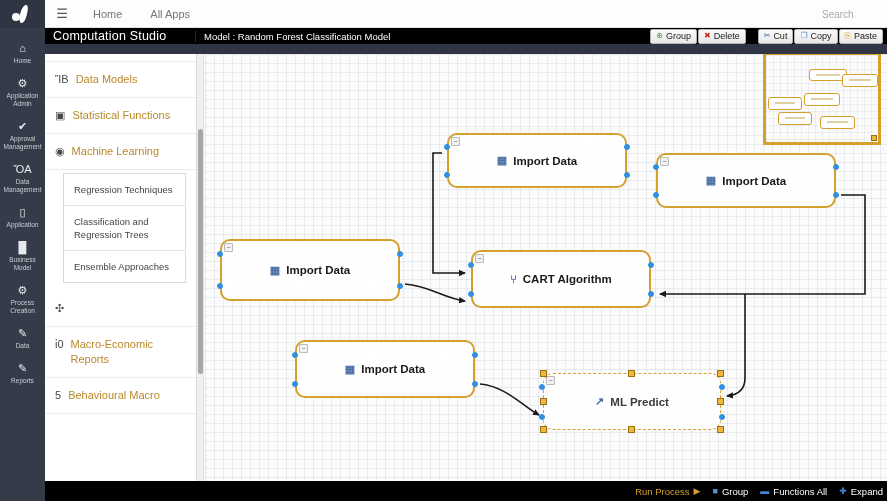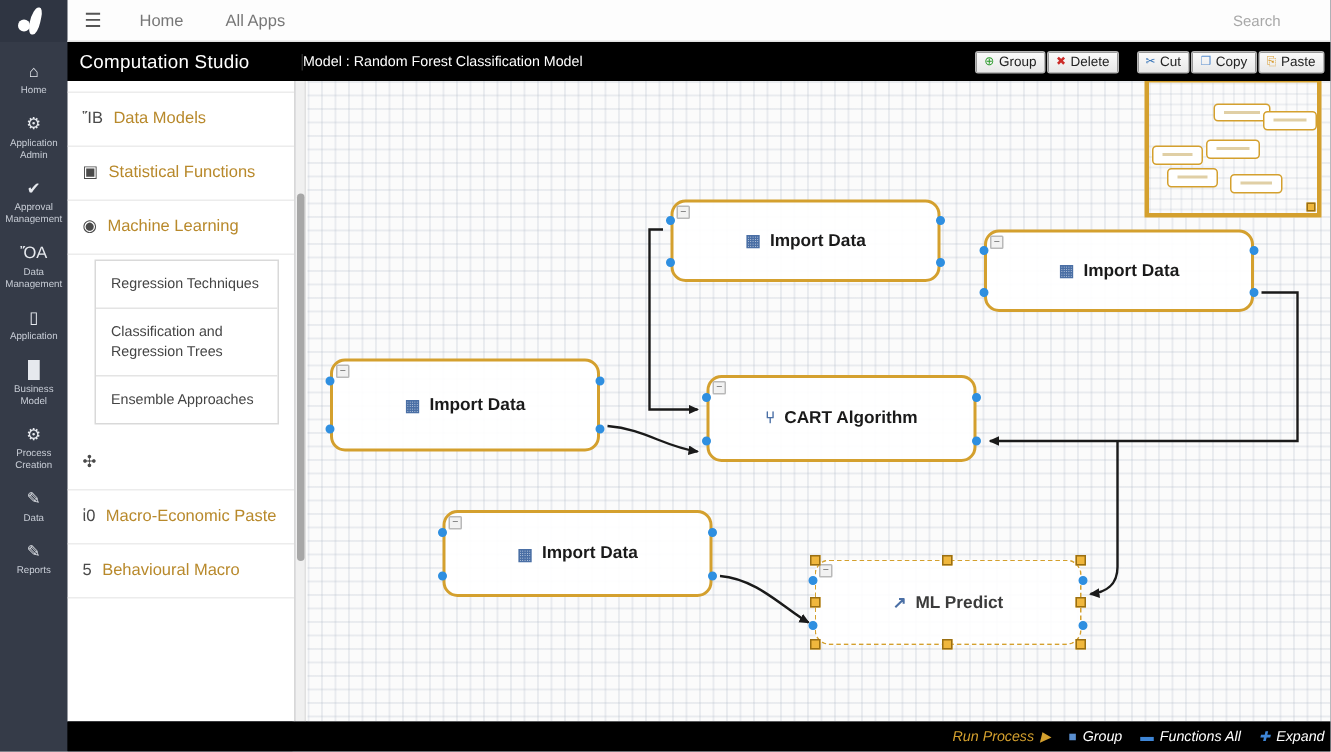--- a/index.html
+++ b/index.html
@@ -50,29 +50,29 @@
     font-size:11px; color:#777; padding:0 14px; cursor:pointer;
   }
   .search-box {
     position:absolute; right:8px; top:5px; width:62px; height:18px;
     font-size:10px; color:#a8a8a8; display:flex; align-items:center;
     padding-left:5px;
   }
 
   
   .appbar {
-    position:absolute; left:45px; top:28px; right:0; height:26px;
-    background:#000; display:flex; align-items:center;gap:6px;
+    position:absolute; left:45px; top:28px; right:0; height:16px;
+    background:#000; display:flex; align-items:center;
   }
   .app-title {
     width:150px; color:#fff; font-size:12.5px; padding-left:8px;
     letter-spacing:.2px;
   }
   .model-label {
-    flex:1; color:#fff; font-size:9.5px; padding-left:0;
+    flex:1; color:#fff; font-size:9.5px; padding-left:8px;
     border-left:1px solid #2a2a2a;
   }
   .tool-group { display:flex; align-items:center; gap:1px; padding-right:4px; }
   .tool-sep { width:10px; }
   .tbtn {
     display:flex; align-items:center; gap:3px;
     background:linear-gradient(#fbfbfb,#e8e8e8);
     border:1px solid #b5b5b5; border-radius:2px;
     font-size:9px; color:#222; height:15px; padding:0 5px; cursor:pointer;
     white-space:nowrap;
@@ -287,21 +287,21 @@
         <div class="sub-list">
           <div class="sub-item">Regression Techniques</div>
           <div class="sub-item">Classification and Regression Trees</div>
           <div class="sub-item">Ensemble Approaches</div>
         </div>
         <div class="acc-item">
           <span class="acc-ic">✣</span>
         </div>
         <div class="acc-item">
           <span class="acc-ic">ἱ0</span>
-          <span>Macro-Economic Paste</span>
+          <span>Macro-Economic Reports</span>
         </div>
         <div class="acc-item">
           <span class="acc-ic">὆5</span>
           <span>Behavioural Macro</span>
         </div>
       </div>
   </div>
 
   <div class="canvas-wrap">
     <div class="vscroll">
@@ -416,21 +416,21 @@
             <div class="mm-node" style="left: 12px; top: 57px; width: 34px; height: 13px;"></div>
             <div class="mm-node" style="left: 54px; top: 61px; width: 35px; height: 13px;"></div>
           </div>
         <div class="mm-grip"></div>
       </div>
     </div>
   </div>
 
   <div class="bottombar">
     <div class="bb-left-fill"></div>
-    <div id="bb-items" style="display:flex;align-items:center;gap:12px;font-style:italic;">
+    <div id="bb-items" style="display:flex;align-items:center;gap:12px;">
         <div class="bb-item bb-run">
           <span>Run Process</span>
           <span class="bb-ic" style="color: rgb(212, 160, 46);">▶</span>
         </div>
         <div class="bb-item">
           <span class="bb-ic" style="color: rgb(90, 143, 208);">■</span>
           <span>Group</span>
         </div>
         <div class="bb-item">
           <span class="bb-ic" style="color: rgb(63, 134, 214);">▬</span>

